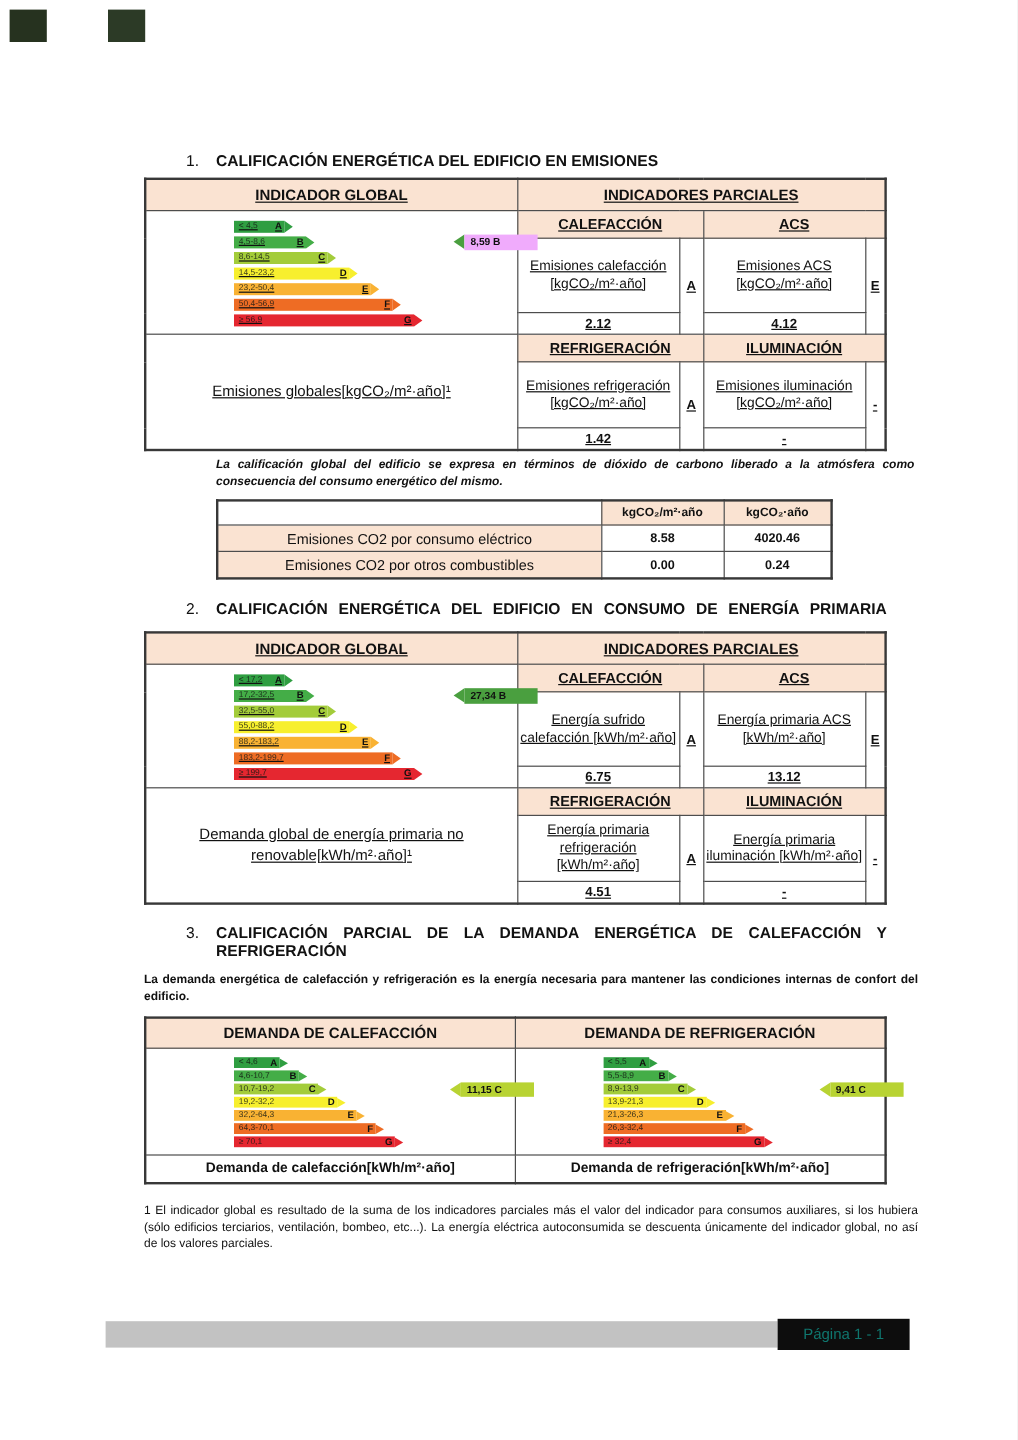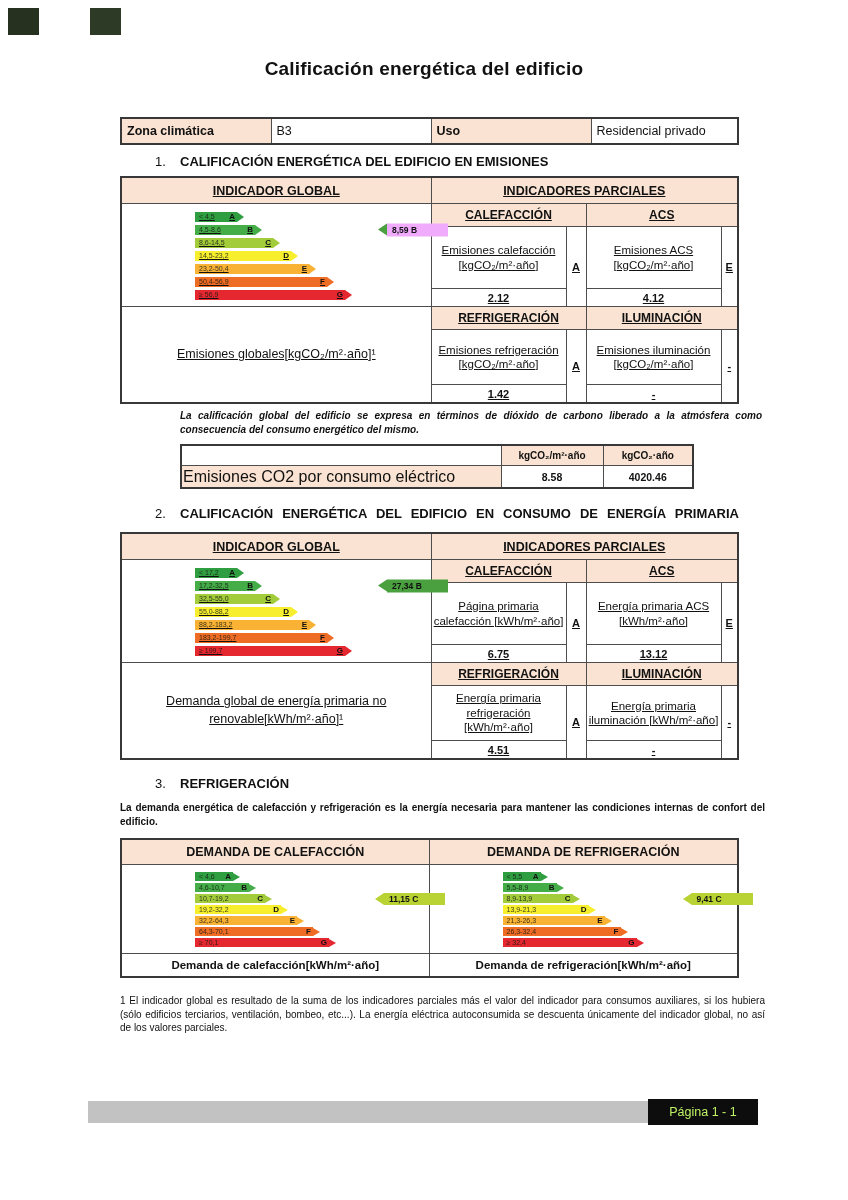--- a/index.html
+++ b/index.html
@@ -41,21 +41,21 @@
   .letter-cell{font-size:11px;font-weight:bold;text-align:center;vertical-align:middle;}
   .value-cell{font-size:11px;font-weight:bold;text-align:center;height:15px;padding:1px;}
   .global-cell{font-size:12.5px;text-align:center;vertical-align:middle;line-height:1.4;}
   .chart-cell{vertical-align:middle;padding:0;}
 
   
   .co2-table{margin-left:60px;width:512px;table-layout:fixed;border:2px solid #383838;}
   .co2-table td{border:1px solid #4d4d4d;}
   .co2-table .hdr{font-size:10px;font-weight:bold;text-align:center;height:17px;}
   .co2-table .nohdr{border:none;background:#fff;}
-  .co2-table .rowlbl{font-size:16px;text-align:left;height:19px;}
+  .co2-table .rowlbl{font-size:12px;text-align:center;height:19px;}
   .co2-table .val{font-size:10.5px;font-weight:bold;text-align:center;}
 
   
   .chart{position:relative;padding:6px 0 5px 73px;}
   .crow{position:relative;display:flex;align-items:center;}
   .chart-lg .crow{height:13px;} .chart-sm .crow{height:11px;}
   .bar{display:flex;align-items:center;justify-content:space-between;
        padding:0 2px 0 4px;box-sizing:border-box;}
   .rng{font-size:7px;line-height:1;color:rgba(20,25,20,.85);white-space:nowrap;}
   .ltr{font-size:8px;font-weight:bold;line-height:1;color:#101010;}
@@ -73,50 +73,33 @@
   .chart-sm .rbody{height:12px;}
 
   
   .demand-table{width:617px;table-layout:fixed;}
   .demand-table th{font-size:12.5px;font-weight:bold;padding:4px 2px;height:16px;}
   .demand-foot{font-size:11.5px;font-weight:bold;text-align:center;height:20px;vertical-align:middle;}
 
   
   .footer-bar{position:absolute;left:88px;top:1101px;width:560px;height:22px;background:#c2c2c2;}
   .footer-box{position:absolute;left:648px;top:1099px;width:110px;height:26px;background:#0d0d0d;
-              color:#bef264;font-size:12.5px;display:flex;align-items:center;justify-content:center;}
+              color:#0f766e;font-size:12.5px;display:flex;align-items:center;justify-content:center;}
 </style>
 </head>
 <body>
 
 <div class="page">
 
   <div class="corner-mark cm1"></div>
   <div class="corner-mark cm2"></div>
 
-  <div class="doc-title">Calificación energética del edificio</div>
 
   <div class="content">
 
-    <table class="info-table bordered">
-      <colgroup>
-          <col style="width:150px">
-          <col style="width:160px">
-          <col style="width:160px">
-          <col style="width:147px">
-        </colgroup>
-      <tbody>
-          <tr>
-        <td class="lbl peach">Zona climática</td>
-        <td>B3</td>
-        <td class="lbl peach">Uso</td>
-        <td>Residencial privado</td>
-      </tr>
-    </tbody>
-      </table>
 
     <div class="section-head" style="margin-top:9px;">
       <span class="sec-num">1.</span>
       <span class="sec-title">CALIFICACIÓN ENERGÉTICA DEL EDIFICIO EN EMISIONES</span>
     </div>
 
     <table class="big-table bordered" style="margin-top:7px;">
       <colgroup>
           <col style="width:310px">
           <col style="width:135px">
@@ -230,20 +213,25 @@
           <tr>
         <td class="nohdr"></td>
         <td class="hdr peach">kgCO₂/m²·año</td>
         <td class="hdr peach">kgCO₂·año</td>
       </tr>
       <tr>
         <td class="rowlbl peach">Emisiones CO2 por consumo eléctrico</td>
         <td class="val">8.58</td>
         <td class="val">4020.46</td>
       </tr>
+      <tr>
+        <td class="rowlbl peach">Emisiones CO2 por otros combustibles</td>
+        <td class="val">0.00</td>
+        <td class="val">0.24</td>
+      </tr>
     </tbody>
       </table>
 
     <div class="section-head" style="margin-top:17px;">
       <span class="sec-num">2.</span>
       <span class="sec-title">
         <span class="jl" style="display:block;">CALIFICACIÓN ENERGÉTICA DEL EDIFICIO EN CONSUMO DE ENERGÍA PRIMARIA</span>
       </span>
     </div>
 
@@ -316,21 +304,21 @@
                     <span class="ltr">G</span>
                   </div>
                   <span class="tip" style="border-left-color: rgb(229, 39, 48); border-top-width: 5px; border-bottom-width: 5px;"></span>
                 </div>
               </div>
         </td>
         <th class="peach sub-th" colspan="2">CALEFACCIÓN</th>
         <th class="peach sub-th" colspan="2">ACS</th>
       </tr>
       <tr>
-        <td class="label-cell">Página primaria calefacción [kWh/m²·año]</td>
+        <td class="label-cell">Energía sufrido calefacción [kWh/m²·año]</td>
         <td class="letter-cell" rowspan="2">A</td>
         <td class="label-cell">Energía primaria ACS [kWh/m²·año]</td>
         <td class="letter-cell" rowspan="2">E</td>
       </tr>
       <tr>
         <td class="value-cell">6.75</td>
         <td class="value-cell">13.12</td>
       </tr>
       <tr>
         <td class="global-cell" rowspan="3">Demanda global de energía primaria no renovable[kWh/m²·año]¹</td>
@@ -346,20 +334,21 @@
       <tr>
         <td class="value-cell">4.51</td>
         <td class="value-cell">-</td>
       </tr>
     </tbody>
       </table>
 
     <div class="section-head" style="margin-top:16px;">
       <span class="sec-num">3.</span>
       <span class="sec-title">
+        <span class="jl" style="display:block;">CALIFICACIÓN PARCIAL DE LA DEMANDA ENERGÉTICA DE CALEFACCIÓN Y</span>
         <span style="display:block;">REFRIGERACIÓN</span>
       </span>
     </div>
 
     <div class="intro" style="margin-top:10px;">La demanda energética de calefacción y refrigeración es la energía necesaria para mantener las condiciones internas de confort del edificio.</div>
 
     <table class="demand-table bordered" style="margin-top:10px;">
       <colgroup>
           <col style="width:308px">
           <col style="width:309px">

